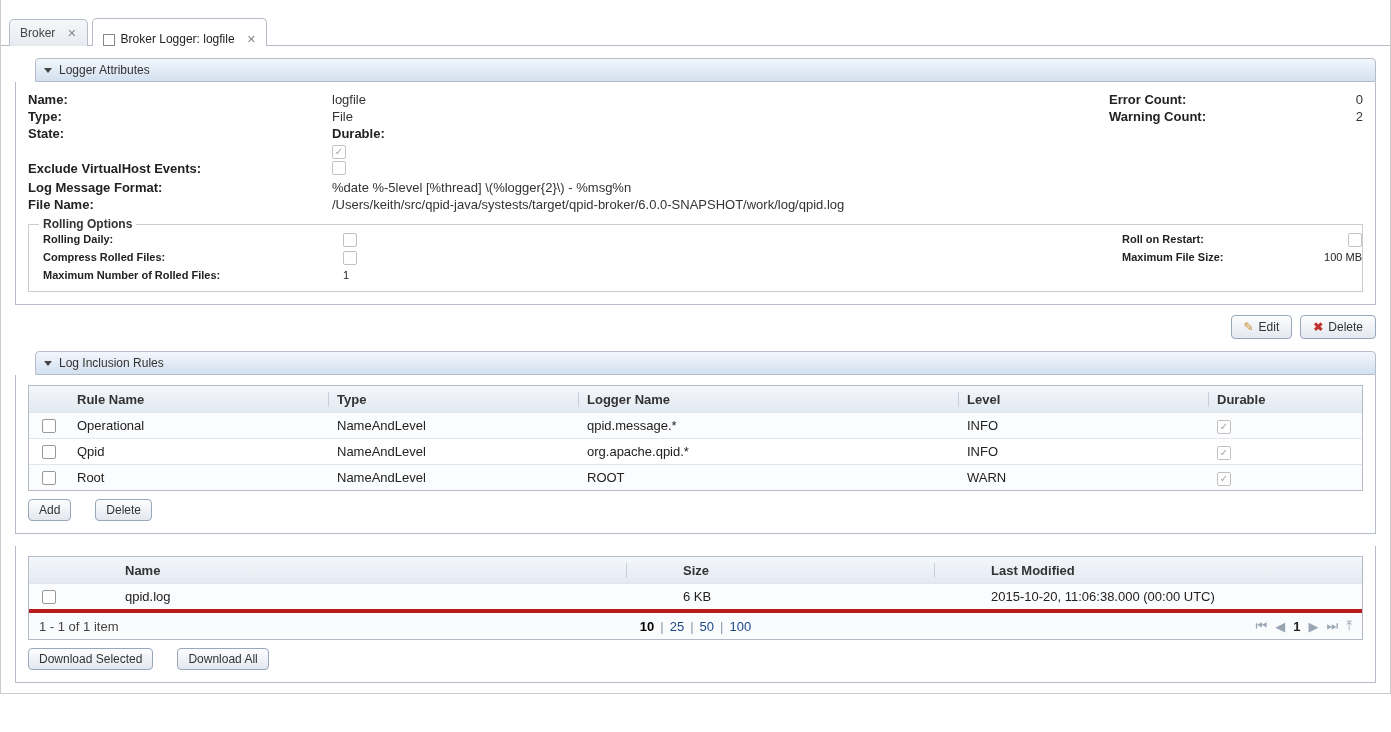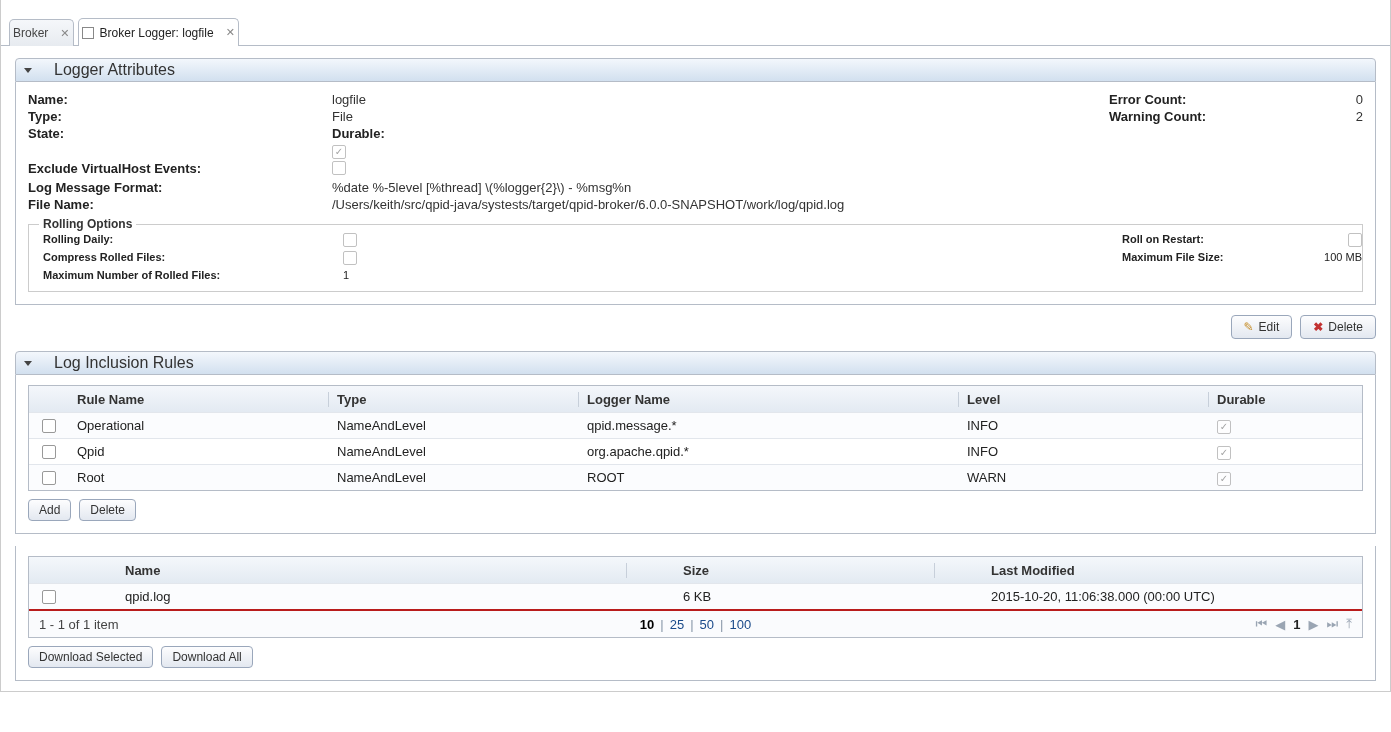--- a/index.html
+++ b/index.html
@@ -32,65 +32,67 @@
     position: absolute;
     left: 0; right: 0; bottom: 0;
     height: 1px;
     background: #b5bcc7;
   }
   .tab {
     display: flex;
     align-items: center;
     gap: 6px;
     height: 26px;
-    padding: 0 3px;
+    padding: 0 10px;
     border: 1px solid #b5bcc7;
     border-bottom: none;
     border-top-left-radius: 5px;
     border-top-right-radius: 5px;
     margin-right: 4px;
     position: relative;
     z-index: 1;
     background: linear-gradient(#f5f7fa, #e7ebf0);
     cursor: pointer;
     font-size: 12px;
     color: #444;
   }
   .tab.active {
     background: #fff;
     color: #222;
     z-index: 2;
     height: 27px;
+    align-items: flex-end;
   }
   .tab .dirty-box {
     width: 10px; height: 10px;
     border: 1px solid #888;
     display: inline-block;
   }
   .tab .close-x {
     font-size: 11px;
     color: #888;
     margin-left: 6px;
   }
   
   .panel {
     margin: 12px 14px 0 14px;
   }
   .panel-header {
     display: flex;
     align-items: center;
-    gap: 22px;
+    gap: 7px;
     height: 22px;
     padding: 0 8px;
     background: linear-gradient(#f3f7fc, #d2e0ef);
     border: 1px solid #b5bcc7;
     border-top-left-radius: 4px;
     border-top-right-radius: 4px;
-    font-size: 16px;
+    font-size: 12px;
     color: #333;
+    margin-left: 20px;
   }
   .panel-header .tri {
     width: 0; height: 0;
     border-left: 4px solid transparent;
     border-right: 4px solid transparent;
     border-top: 5px solid #444;
   }
   .panel-body {
     border: 1px solid #b5bcc7;
     border-top: none;
@@ -205,21 +207,21 @@
   }
   .files .grid-header, .files .grid-row {
     grid-template-columns: 40px 510px 260px 1fr;
     gap: 48px;
   }
   
   .grid-footer {
     display: flex;
     align-items: center;
     height: 26px;
-    border-top: 2px solid #b91c1c;
+    border-top: 4px solid #b91c1c;
     background: #fafbfd;
     font-size: 13px;
     color: #444;
     position: relative;
   }
   .grid-footer .summary { padding-left: 10px; width: 450px; }
   .grid-footer .pagesizes {
     position: absolute;
     left: 50%;
     transform: translateX(-50%);
@@ -234,21 +236,21 @@
     margin-left: auto;
     padding-right: 10px;
     display: flex;
     gap: 8px;
     align-items: center;
     color: #9aa5b3;
   }
   .grid-footer .navs .page-num { color: #222; font-weight: bold; }
   .btn-row {
     display: flex;
-    gap: 8px;
+    gap: 24px;
     margin-top: 8px;
   }
 </style>
 </head>
 <body>
 
 <div class="app">
 
   <div class="tabbar">
     <div class="tab">

